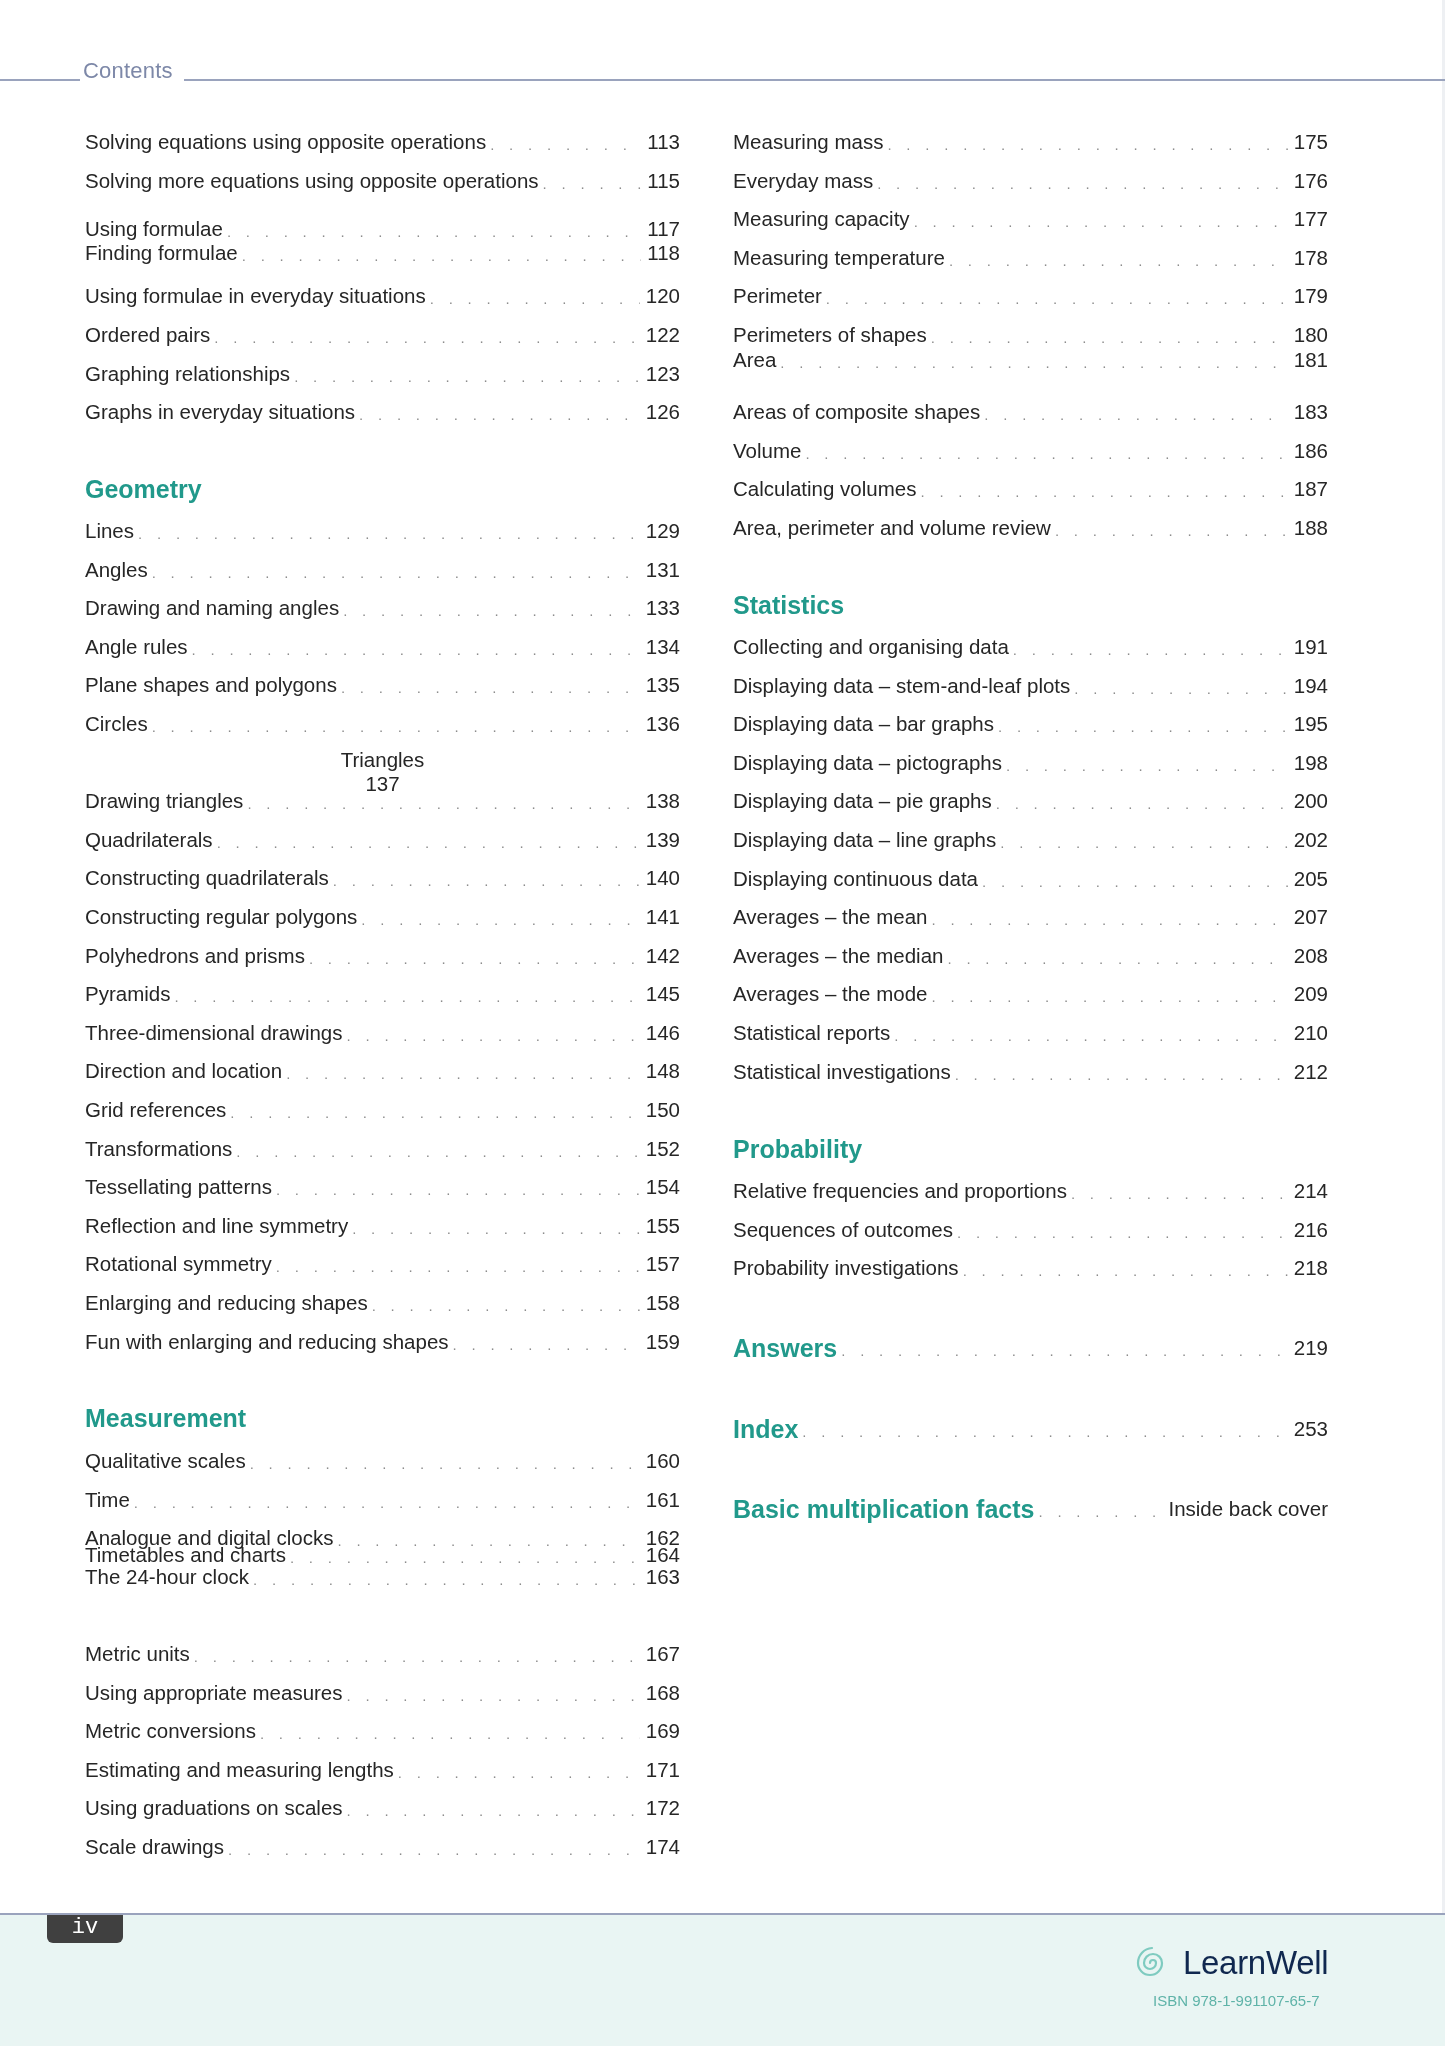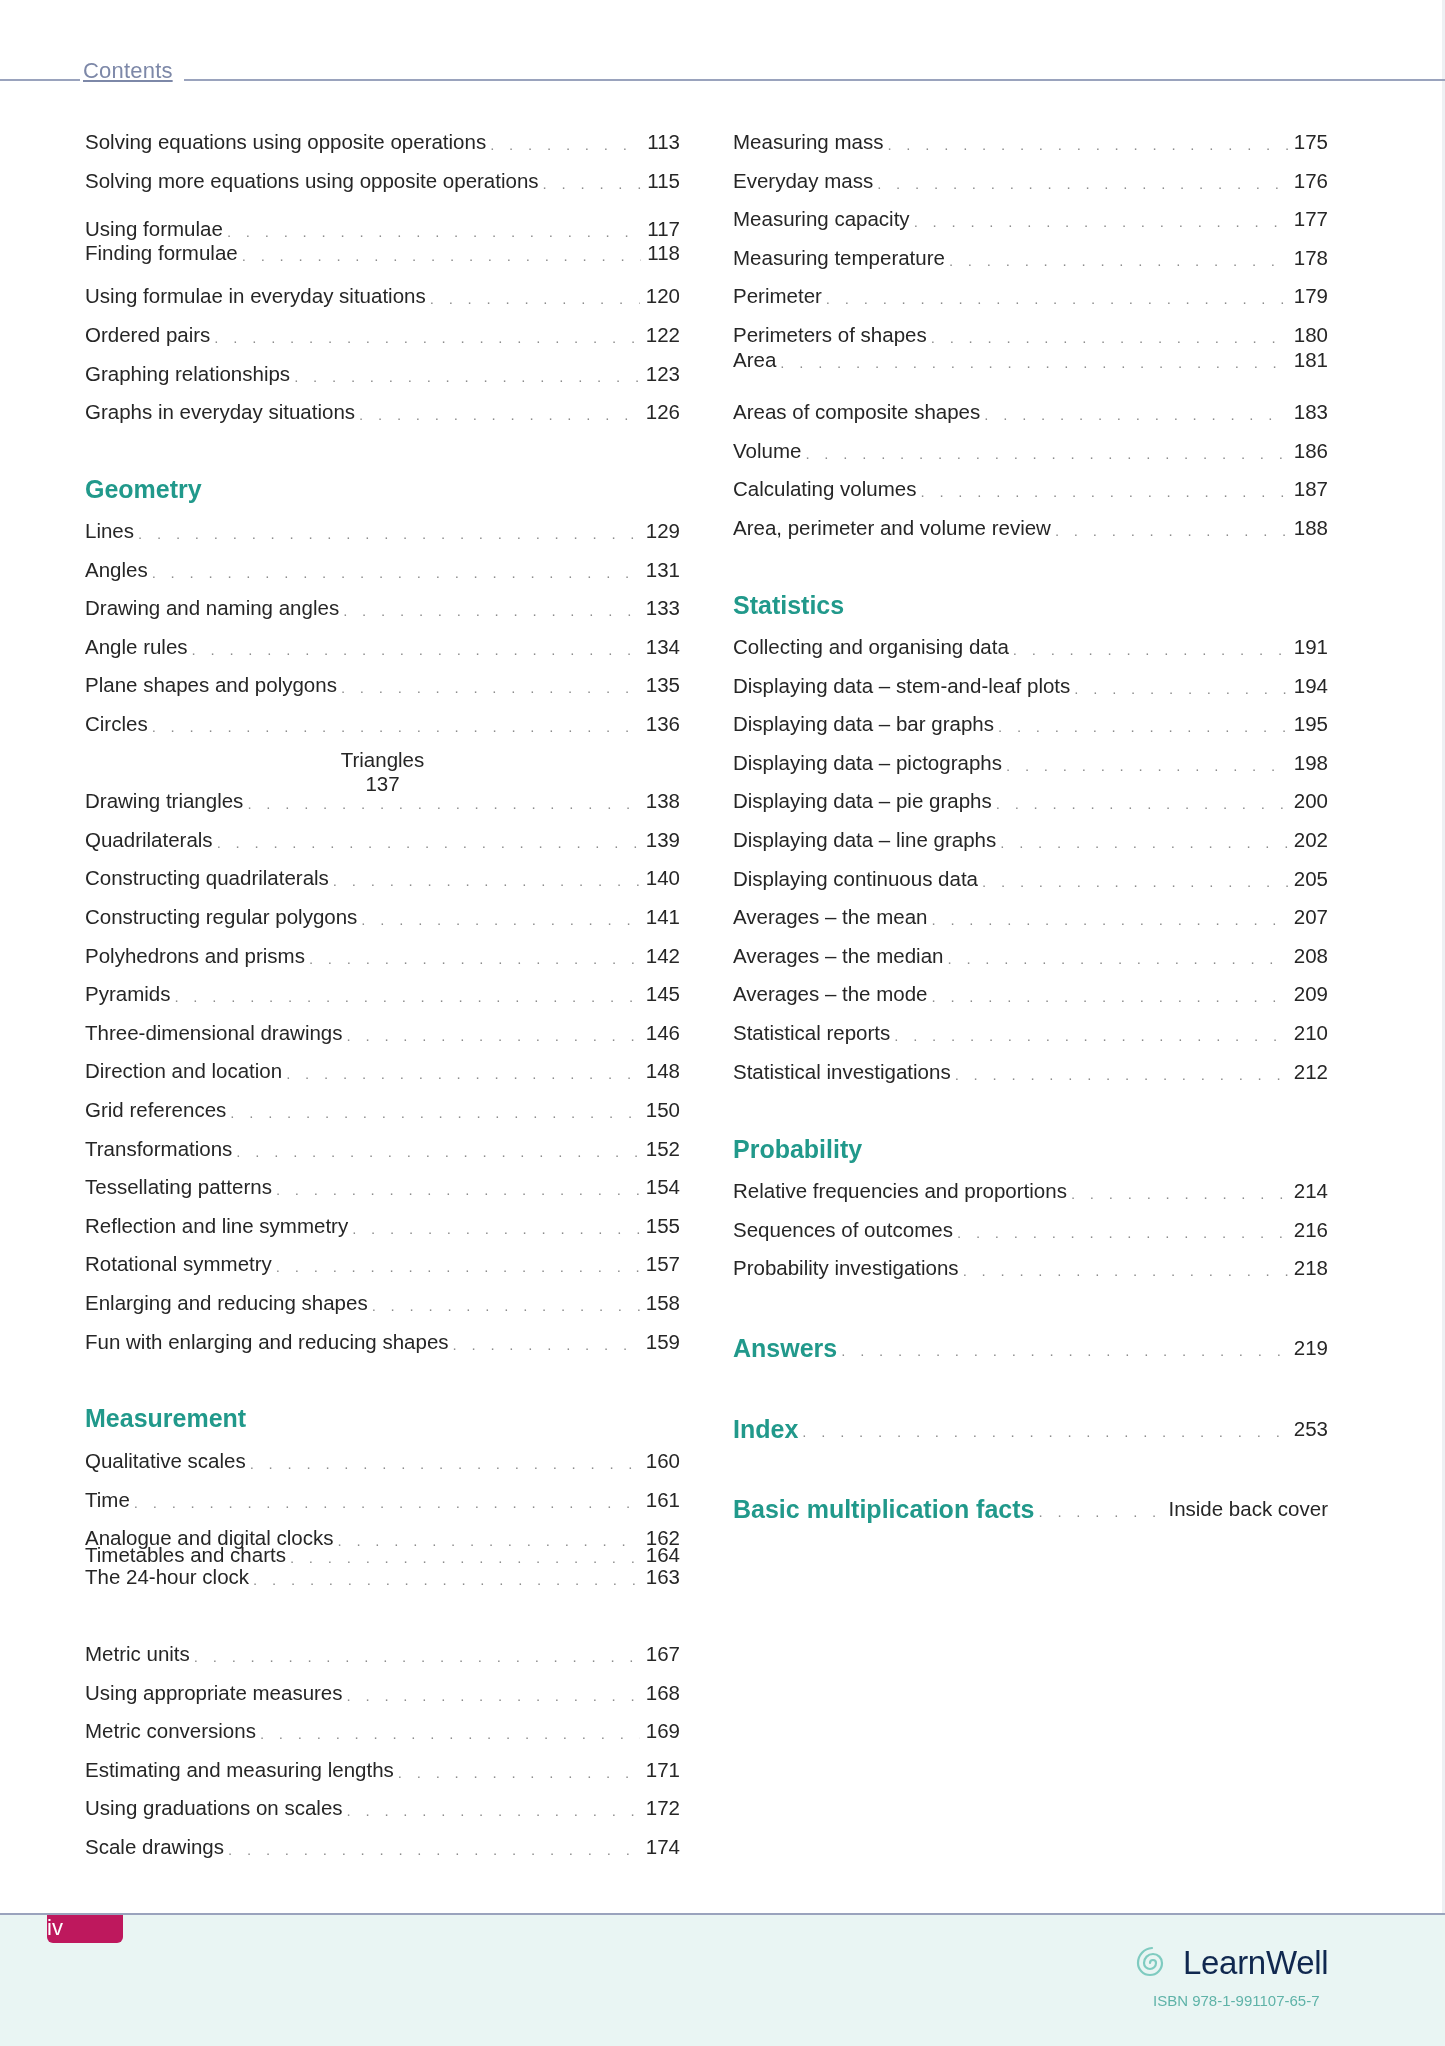--- a/index.html
+++ b/index.html
@@ -1,34 +1,34 @@
 <!DOCTYPE html>
 <html><head>
 <meta charset="utf-8">
 <style>
   html, body { margin:0; padding:0; }
   body { width:1445px; height:2046px; position:relative; background:#ffffff; overflow:hidden;
          font-family:"Liberation Sans", sans-serif; color:#222; }
   .right-edge { position:absolute; right:0; top:0; width:3px; height:2046px; background:#eef0f3; }
   .hdr-line { position:absolute; top:79px; height:2px; background:#9aa3bd; }
-  .hdr-title { position:absolute; top:58px; left:83px; font-size:22px; color:#7d88a8; letter-spacing:0.2px;text-decoration:underline; }
+  .hdr-title { position:absolute; top:58px; left:83px; font-size:22px; color:#7d88a8; letter-spacing:0.2px; }
   .col { position:absolute; width:595px; }
   .col.left { left:85px; }
   .col.right { left:733px; }
   .row { position:absolute; left:0; width:595px; height:30px; display:flex; align-items:center; font-size:20.5px; color:#262626; }
   .row .t { white-space:nowrap; }
   .row .dots { flex:1; overflow:hidden; white-space:nowrap; color:#8d8d8d; letter-spacing:5.3px; margin:0 6px 0 4px; font-size:15px; line-height:30px; position:relative; top:3px; }
   .row .p { white-space:nowrap; min-width:30px; text-align:right; }
   .sec { position:absolute; left:0; font-size:25px; font-weight:bold; color:#21998b; white-space:nowrap; }
   .row.big .t { font-size:25px; font-weight:bold; color:#21998b; }
   .row.big .p { font-size:20.5px; color:#262626; }
   .footer { position:absolute; left:0; top:1915px; width:1445px; height:131px; background:#e9f5f3; }
   .footer-line { position:absolute; left:0; top:1913px; width:1445px; height:2px; background:#9aa3bd; }
-  .page-tab { position:absolute; left:47px; top:1915px; width:76px; height:28px; background:#be185d; border-radius:0 0 6px 6px;
-              color:#fff; font-size:22px; line-height:26px; }
+  .page-tab { position:absolute; left:47px; top:1915px; width:76px; height:28px; background:#404040; border-radius:0 0 6px 6px;
+              color:#fff; font-size:22px; text-align:center; line-height:26px;font-family:Liberation Mono, monospace; }
   .logo { position:absolute; left:1133px; top:1943px; display:flex; align-items:center; }
   .logo-text { font-size:33px; color:#10284f; margin-left:10px; letter-spacing:-0.3px; }
   .isbn { position:absolute; left:1153px; top:1992px; font-size:15px; color:#5fb3a8; }
 </style>
 </head>
 <body>
 
 <div class="right-edge"></div>
 
 <div class="hdr-line" style="left:0;width:80px;"></div>

